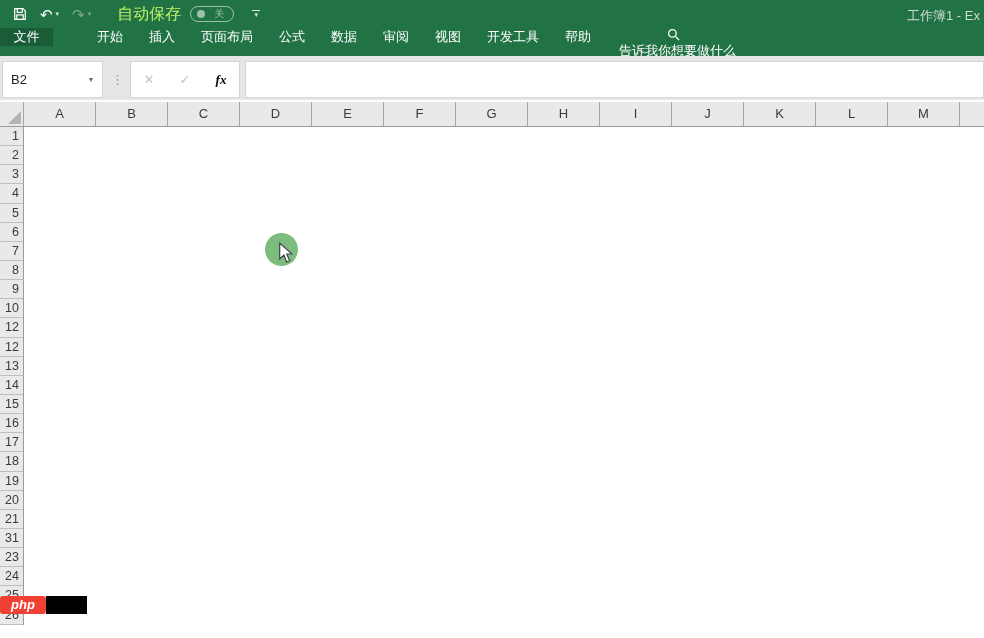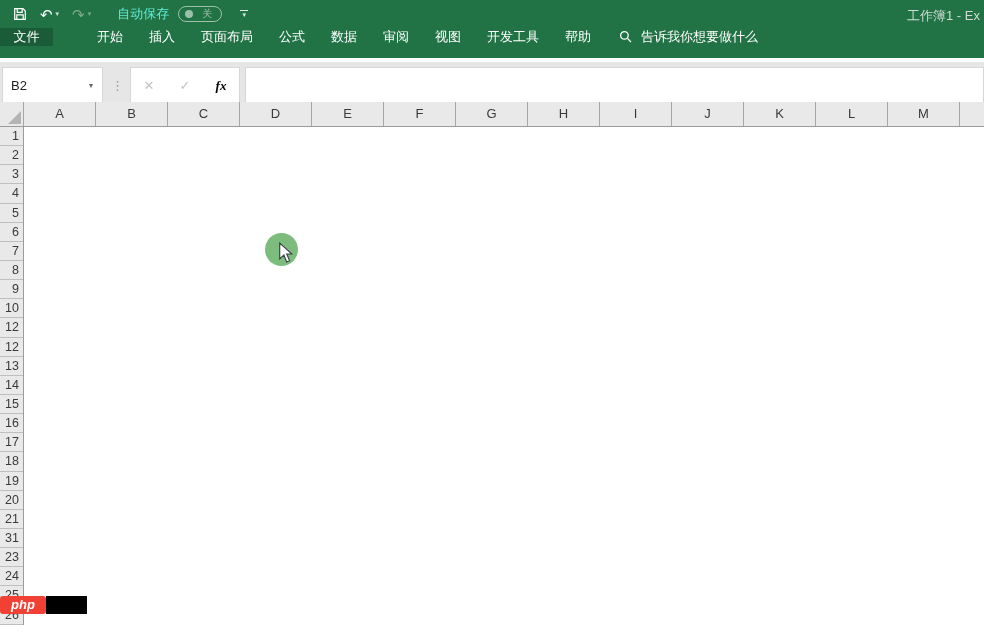--- a/index.html
+++ b/index.html
@@ -9,42 +9,42 @@
   
   .titlebar{position:absolute;left:0;top:0;width:984px;height:28px;background:#217346;
             display:flex;align-items:center;color:#fff;}
   .qat{display:flex;align-items:center;height:100%;}
   .qat-btn{display:flex;align-items:center;justify-content:center;color:#fff;cursor:default;}
   .save-btn{margin-left:13px;}
   .undo-btn{margin-left:13px;font-size:15px;line-height:15px;}
   .redo-btn{margin-left:13px;font-size:15px;line-height:15px;color:#7fa98e;}
   .caret{font-size:7px;margin-left:3px;color:#cfe0d5;align-self:center;}
   .caret.dim{color:#7fa98e;}
-  .autosave-label{margin-left:26px;font-size:13px;color:#5eead4;}
+  .autosave-label{margin-left:26px;font-size:16px;color:#bef264;}
   .autosave-toggle{margin-left:9px;width:44px;height:16px;border:1px solid #9cc0aa;border-radius:9px;
                    display:flex;align-items:center;box-sizing:border-box;}
   .toggle-dot{width:8px;height:8px;border-radius:50%;background:#9cc0aa;margin-left:6px;}
   .toggle-state{font-size:10px;color:#9cc0aa;margin-left:9px;line-height:10px;}
   .qat-more{margin-left:17px;display:flex;flex-direction:column;align-items:center;width:10px;}
   .qat-more .bar{width:8px;height:0;border-top:1.5px solid #dce8e0;}
   .qat-more .chev{font-size:7px;color:#dce8e0;line-height:6px;margin-top:1px;}
   .app-title{position:absolute;right:4px;top:7px;font-size:13px;color:#cfdbd3;white-space:nowrap;}
 
   
   .tabrow{position:absolute;left:0;top:28px;width:984px;height:30px;background:#217346;
           display:flex;align-items:flex-start;color:#fff;font-size:13px;}
   .file-tab{width:53px;background:#1a5c38;display:flex;align-items:center;justify-content:center;}
   .tabs{display:flex;padding-left:31px;}
   .tab{padding:0 13px;display:flex;align-items:center;white-space:nowrap;}
-  .ribbon-search{display:flex;align-items:center;margin-left:15px;}
+  .ribbon-search{display:flex;align-items:center;margin-left:15px;flex-direction:column;}
   .search-icon{width:14px;height:14px;margin-right:8px;}
   .search-label{font-size:13px;color:#fff;white-space:nowrap;}
 
   
-  .formula-strip{position:absolute;left:0;top:62px;width:984px;height:44px;background:#e6e6e6;}
+  .formula-strip{position:absolute;left:0;top:56px;width:984px;height:44px;background:#e6e6e6;}
   .namebox{position:absolute;left:2px;top:5px;width:101px;height:37px;background:#fff;
            border:1px solid #d6d6d6;box-sizing:border-box;display:flex;align-items:center;}
   .namebox-value{font-size:13px;color:#222;margin-left:8px;flex:1;}
   .namebox-caret{font-size:8px;color:#666;margin-right:9px;}
   .fb-dots{position:absolute;left:111px;top:5px;height:37px;display:flex;align-items:center;
            font-size:13px;color:#9a9a9a;letter-spacing:0;}
   .fb-buttons{position:absolute;left:130px;top:5px;width:110px;height:37px;background:#fff;
               border:1px solid #d6d6d6;box-sizing:border-box;display:flex;align-items:center;
               justify-content:space-around;}
   .fb-cancel{color:#c3c3c3;font-size:13px;}

